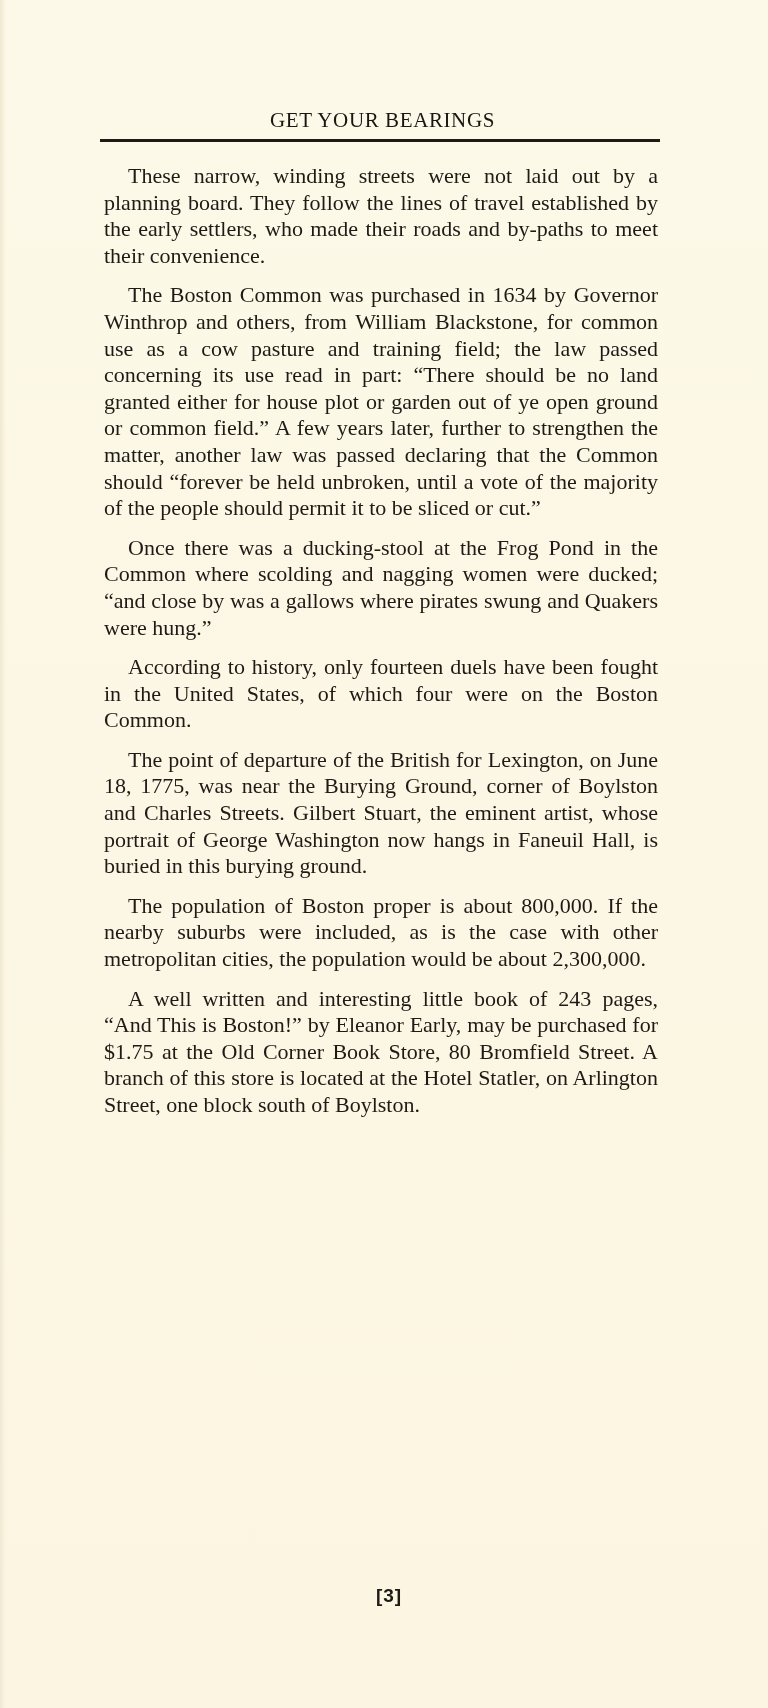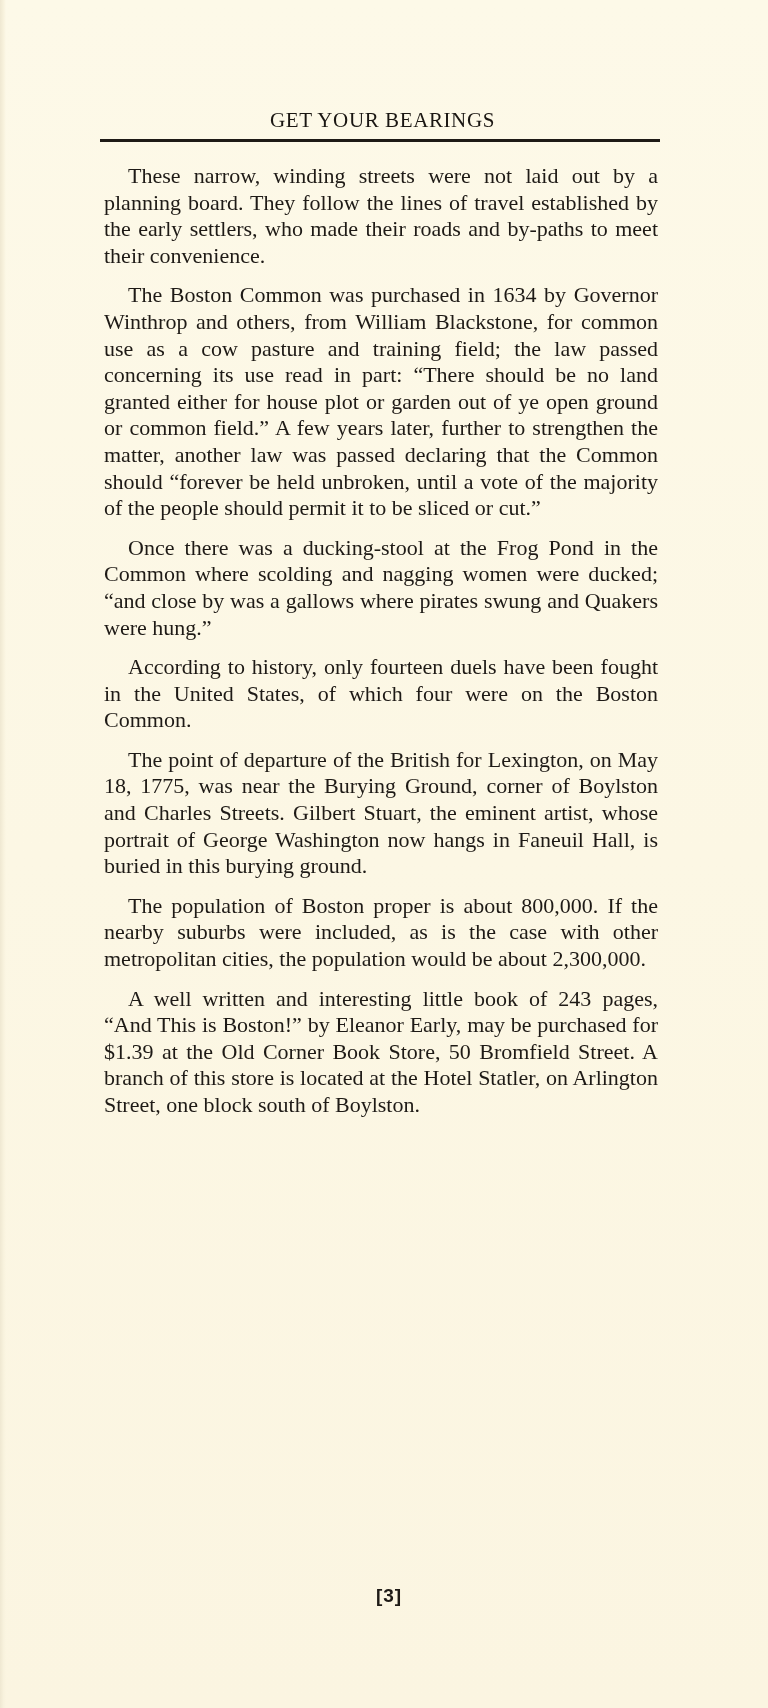--- a/index.html
+++ b/index.html
@@ -81,19 +81,19 @@
   <div class="page-edge"></div>
 
   <div class="running-head">GET YOUR BEARINGS</div>
   <div class="head-rule"></div>
 
   <div class="body-text">
     <p class="para">These narrow, winding streets were not laid out by a planning board. They follow the lines of travel established by the early settlers, who made their roads and by-paths to meet their convenience.</p>
     <p class="para">The Boston Common was purchased in 1634 by Governor Winthrop and others, from William Blackstone, for common use as a cow pasture and training field; the law passed concerning its use read in part: “There should be no land granted either for house plot or garden out of ye open ground or common field.”  A few years later, further to strengthen the matter, another law was passed declaring that the Common should “forever be held unbroken, until a vote of the majority of the people should permit it to be sliced or cut.”</p>
     <p class="para">Once there was a ducking-stool at the Frog Pond in the Common where scolding and nagging women were ducked; “and close by was a gallows where pirates swung and Quakers were hung.”</p>
     <p class="para">According to history, only fourteen duels have been fought in the United States, of which four were on the Boston Common.</p>
-    <p class="para">The point of departure of the British for Lexington, on May 18, 1775, was near the Bury­ing Ground, corner of Boylston and Charles Streets.  Gilbert Stuart, the eminent artist, whose portrait of George Washington now hangs in Faneuil Hall, is buried in this burying ground.</p>
+    <p class="para">The point of departure of the British for Lexington, on June 18, 1775, was near the Bury­ing Ground, corner of Boylston and Charles Streets.  Gilbert Stuart, the eminent artist, whose portrait of George Washington now hangs in Faneuil Hall, is buried in this burying ground.</p>
     <p class="para">The population of Boston proper is about 800,000.  If the nearby suburbs were included, as is the case with other metropolitan cities, the population would be about 2,300,000.</p>
-    <p class="para">A well written and interesting little book of 243 pages, “And This is Boston!” by Eleanor Early, may be purchased for $1.39 at the Old Corner Book Store, 50 Bromfield Street.  A branch of this store is located at the Hotel Statler, on Arlington Street, one block south of Boylston.</p>
+    <p class="para">A well written and interesting little book of 243 pages, “And This is Boston!” by Eleanor Early, may be purchased for $1.75 at the Old Corner Book Store, 80 Bromfield Street.  A branch of this store is located at the Hotel Statler, on Arlington Street, one block south of Boylston.</p>
   </div>
 
   <div class="folio">[3]</div>
 </div>
 
 </body></html>

